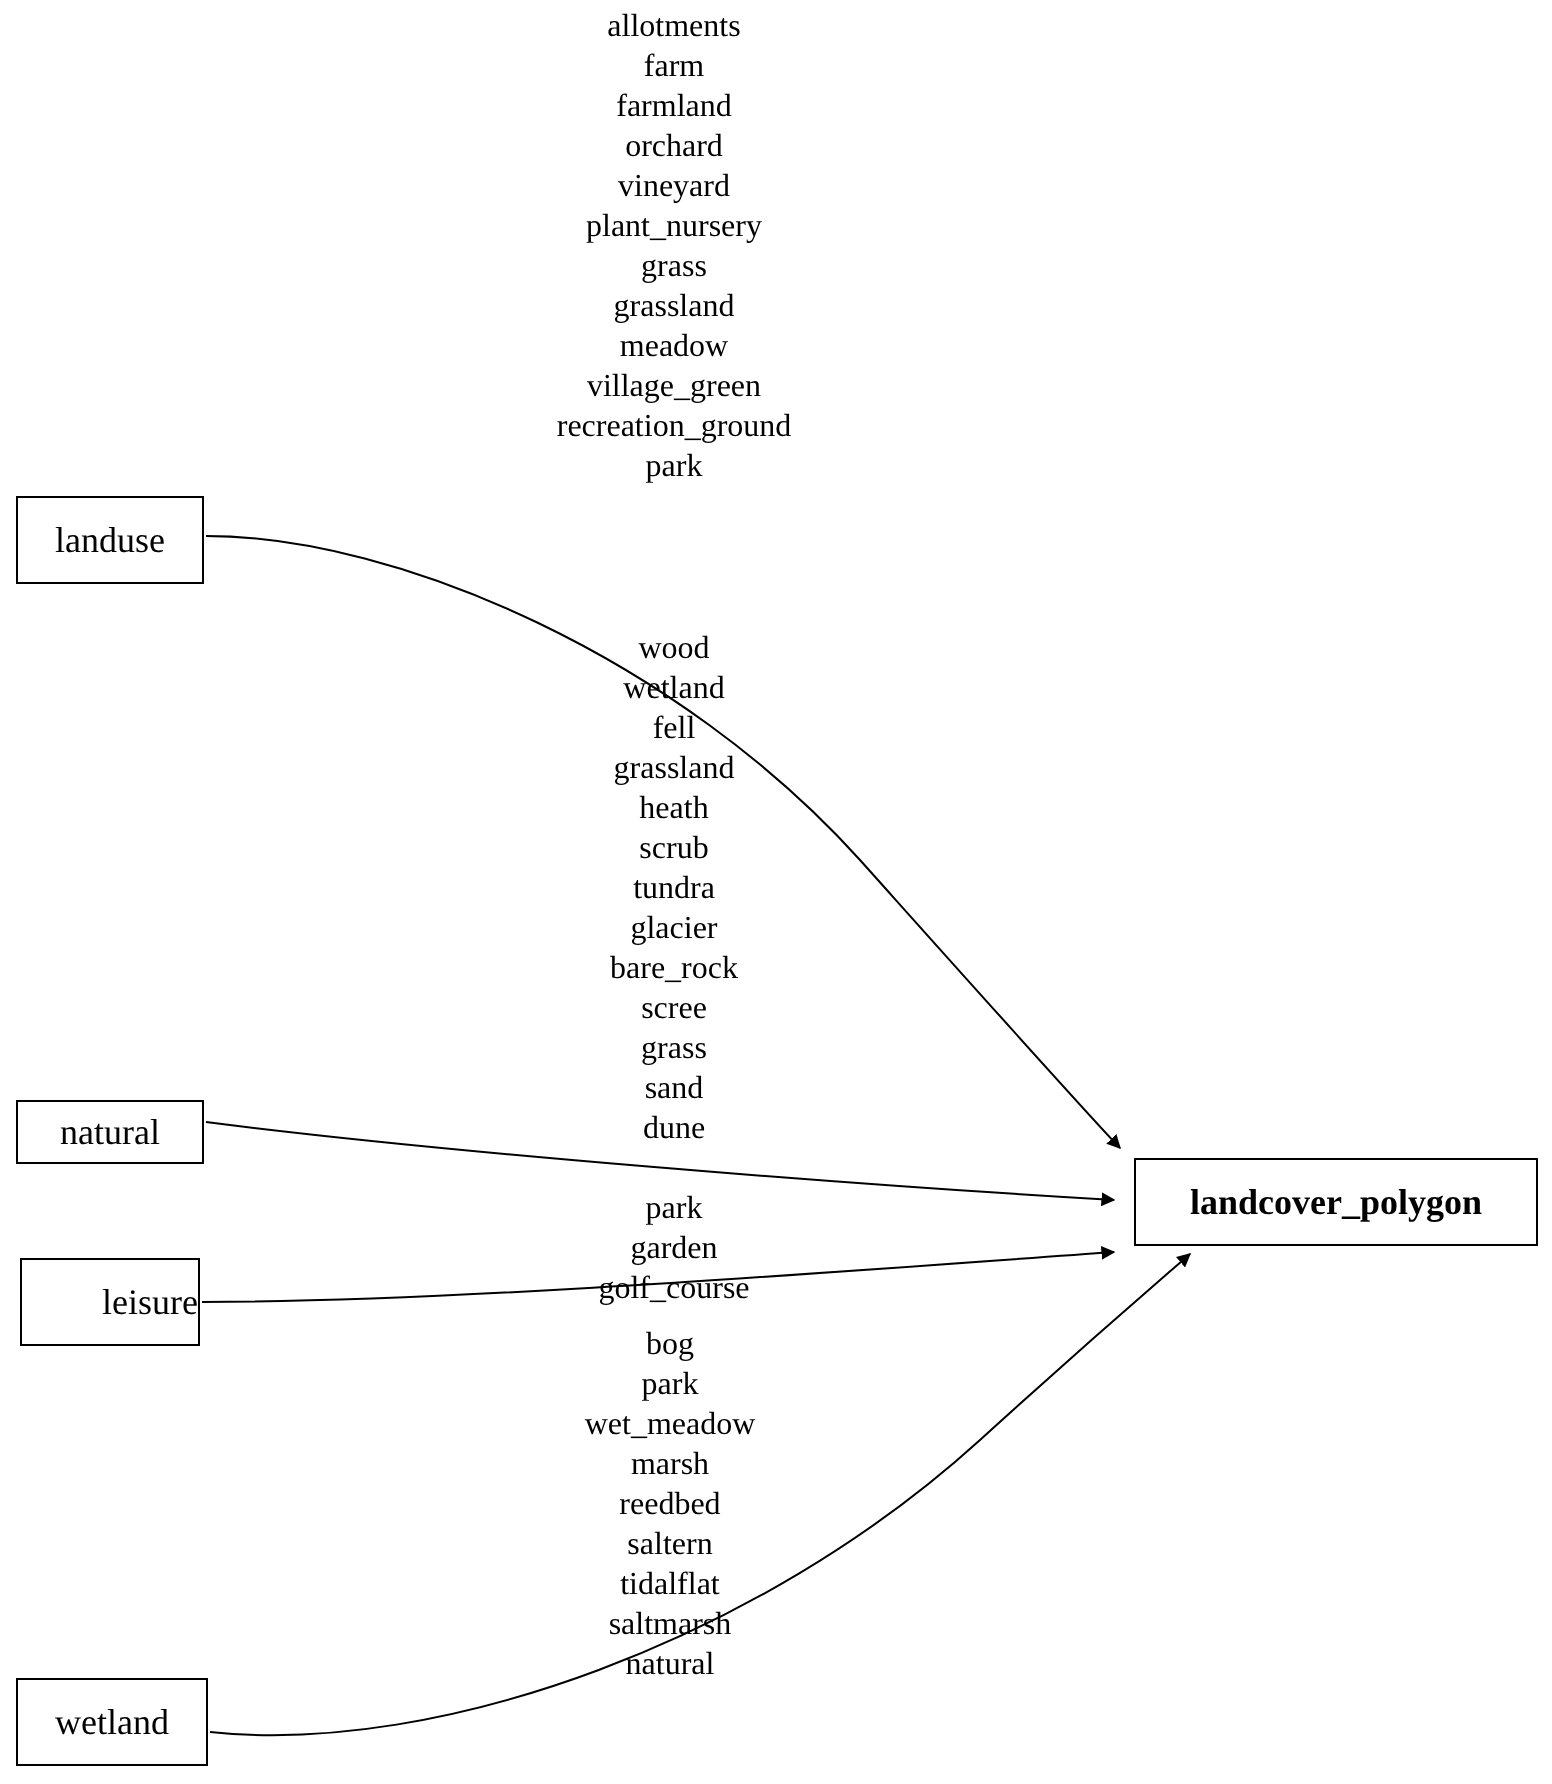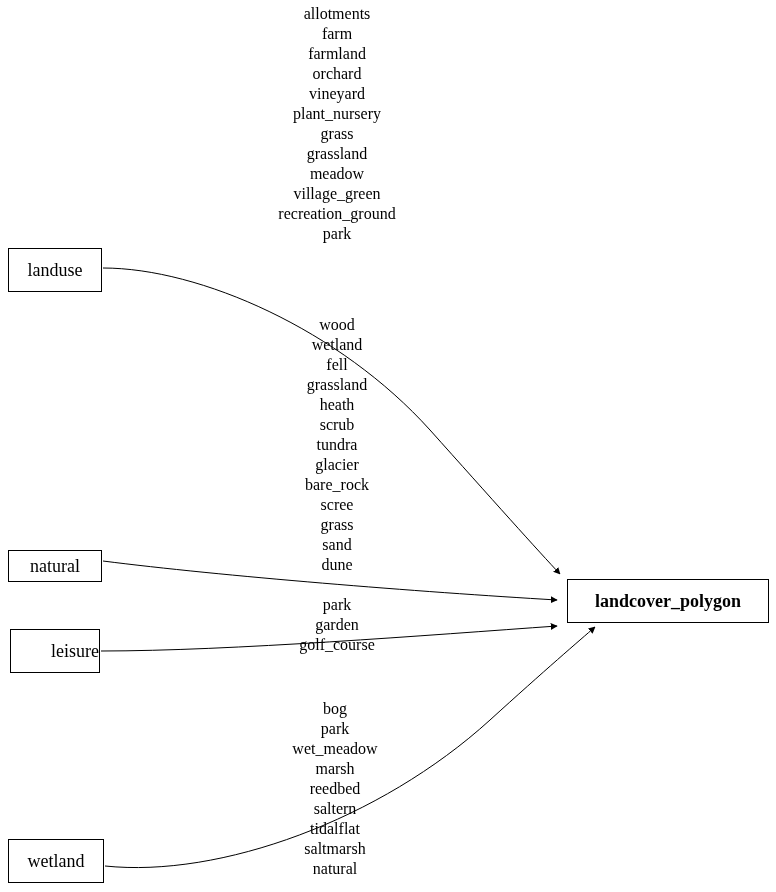--- a/index.html
+++ b/index.html
@@ -120,21 +120,21 @@
       <div>sand</div>
       <div>dune</div>
     </div>
 
   <div class="label-col" style="left:283px; top:595px; width:108px;">
       <div>park</div>
       <div>garden</div>
       <div>golf_course</div>
     </div>
 
-  <div class="label-col" style="left:272px; top:663px; width:126px;margin-top:36px;">
+  <div class="label-col" style="left:272px; top:663px; width:126px;">
       <div>bog</div>
       <div>park</div>
       <div>wet_meadow</div>
       <div>marsh</div>
       <div>reedbed</div>
       <div>saltern</div>
       <div>tidalflat</div>
       <div>saltmarsh</div>
       <div>natural</div>
     </div>

